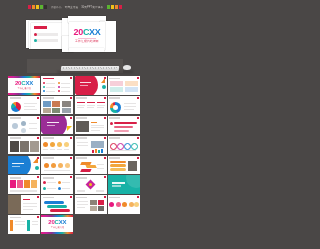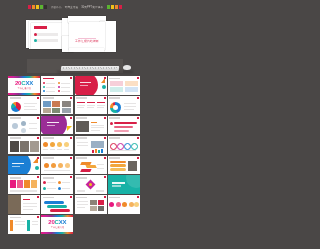--- a/index.html
+++ b/index.html
@@ -153,20 +153,21 @@
       <div class="hl-dot" style="left:36px;top:10px;background:#c6249b"></div>
       <div class="hl-dot" style="left:36px;top:16px;background:#1b7fd4"></div>
     </div>
 
     <div class="card h-teal"></div>
     <div class="card h-orange"></div>
     <div class="card h-magenta"></div>
     <div class="card h-blue"></div>
 
     <div class="card h-main">
+      <div class="h-title"><span class="t20">20</span><span class="tC">C</span><span class="txx">XX</span></div>
       <div class="h-rule"></div>
       <div class="h-sub">工作汇报总结模板</div>
     </div>
 
     <div class="card h-pinkbar"></div>
   </div>
 
   <div class="deskwrap">
     <div class="desk">
       <div class="deskshadow"></div>

